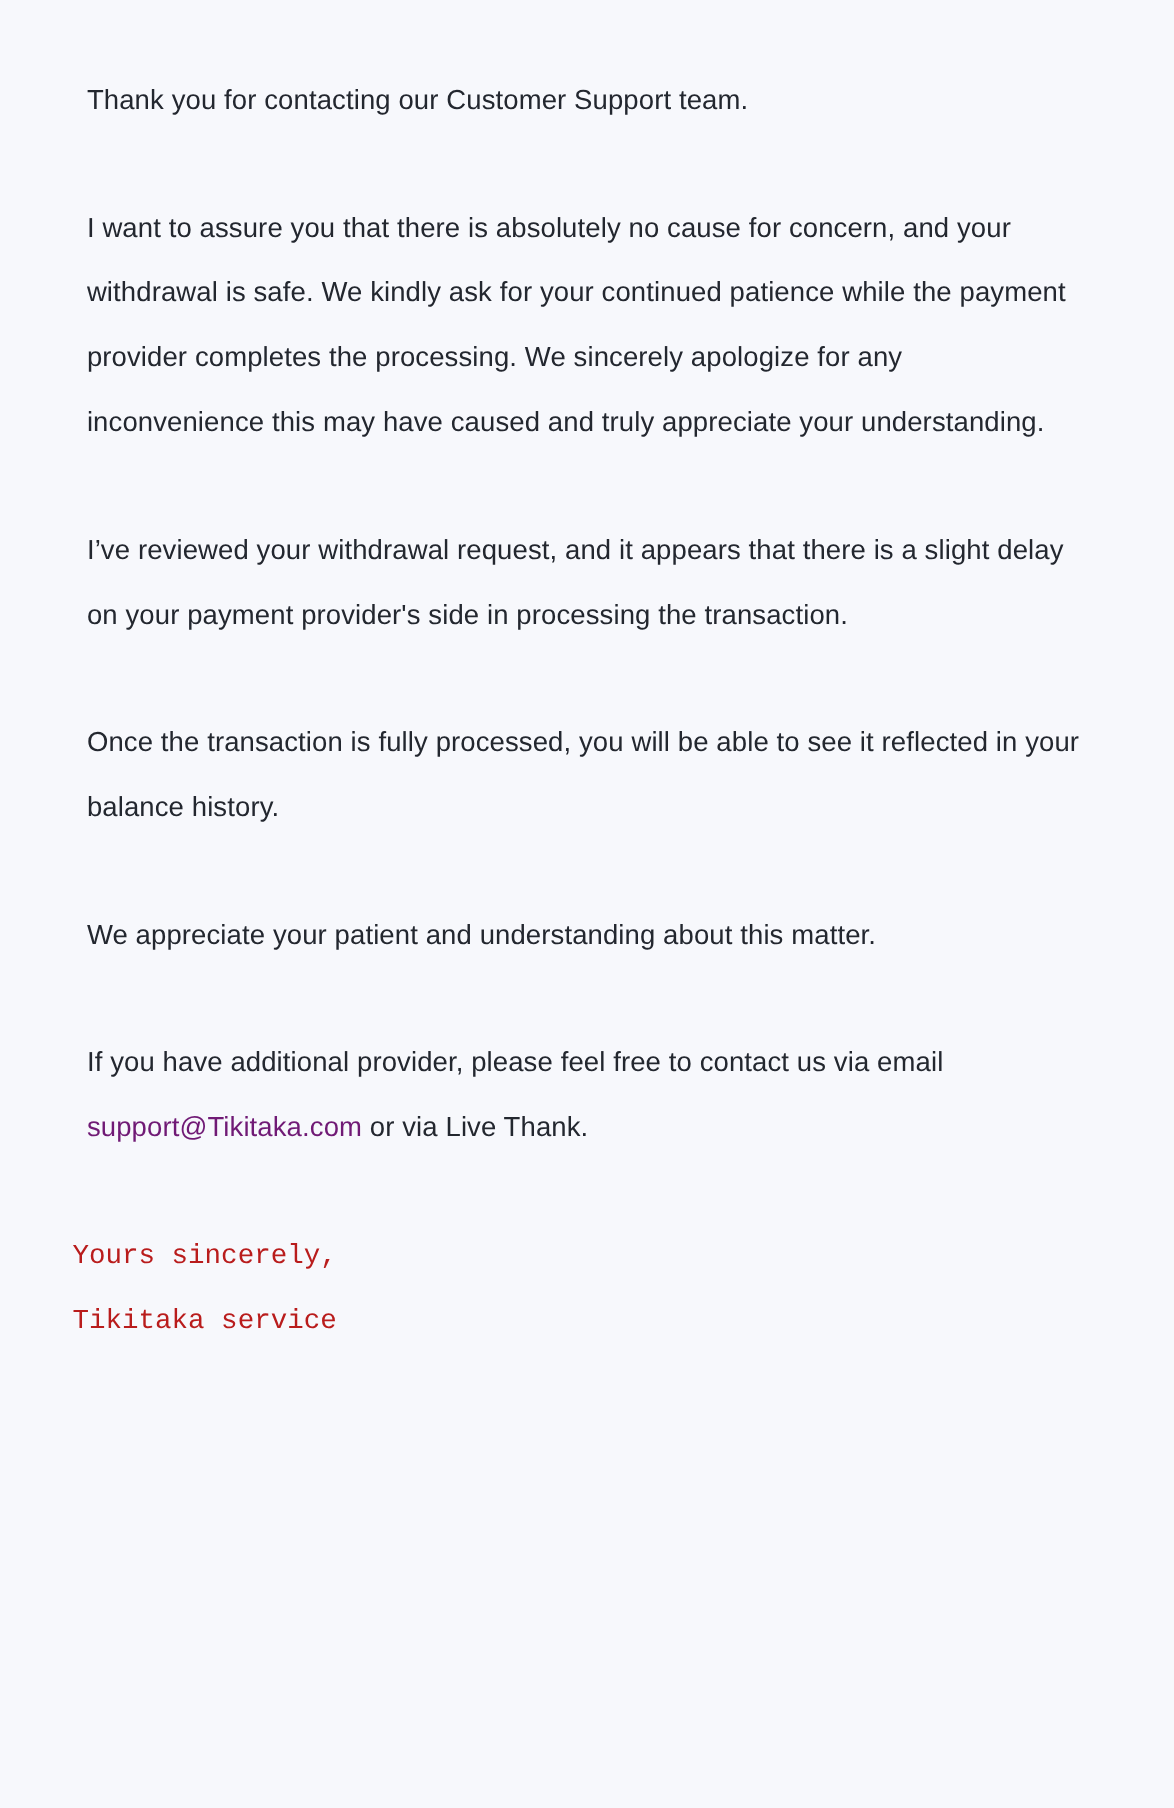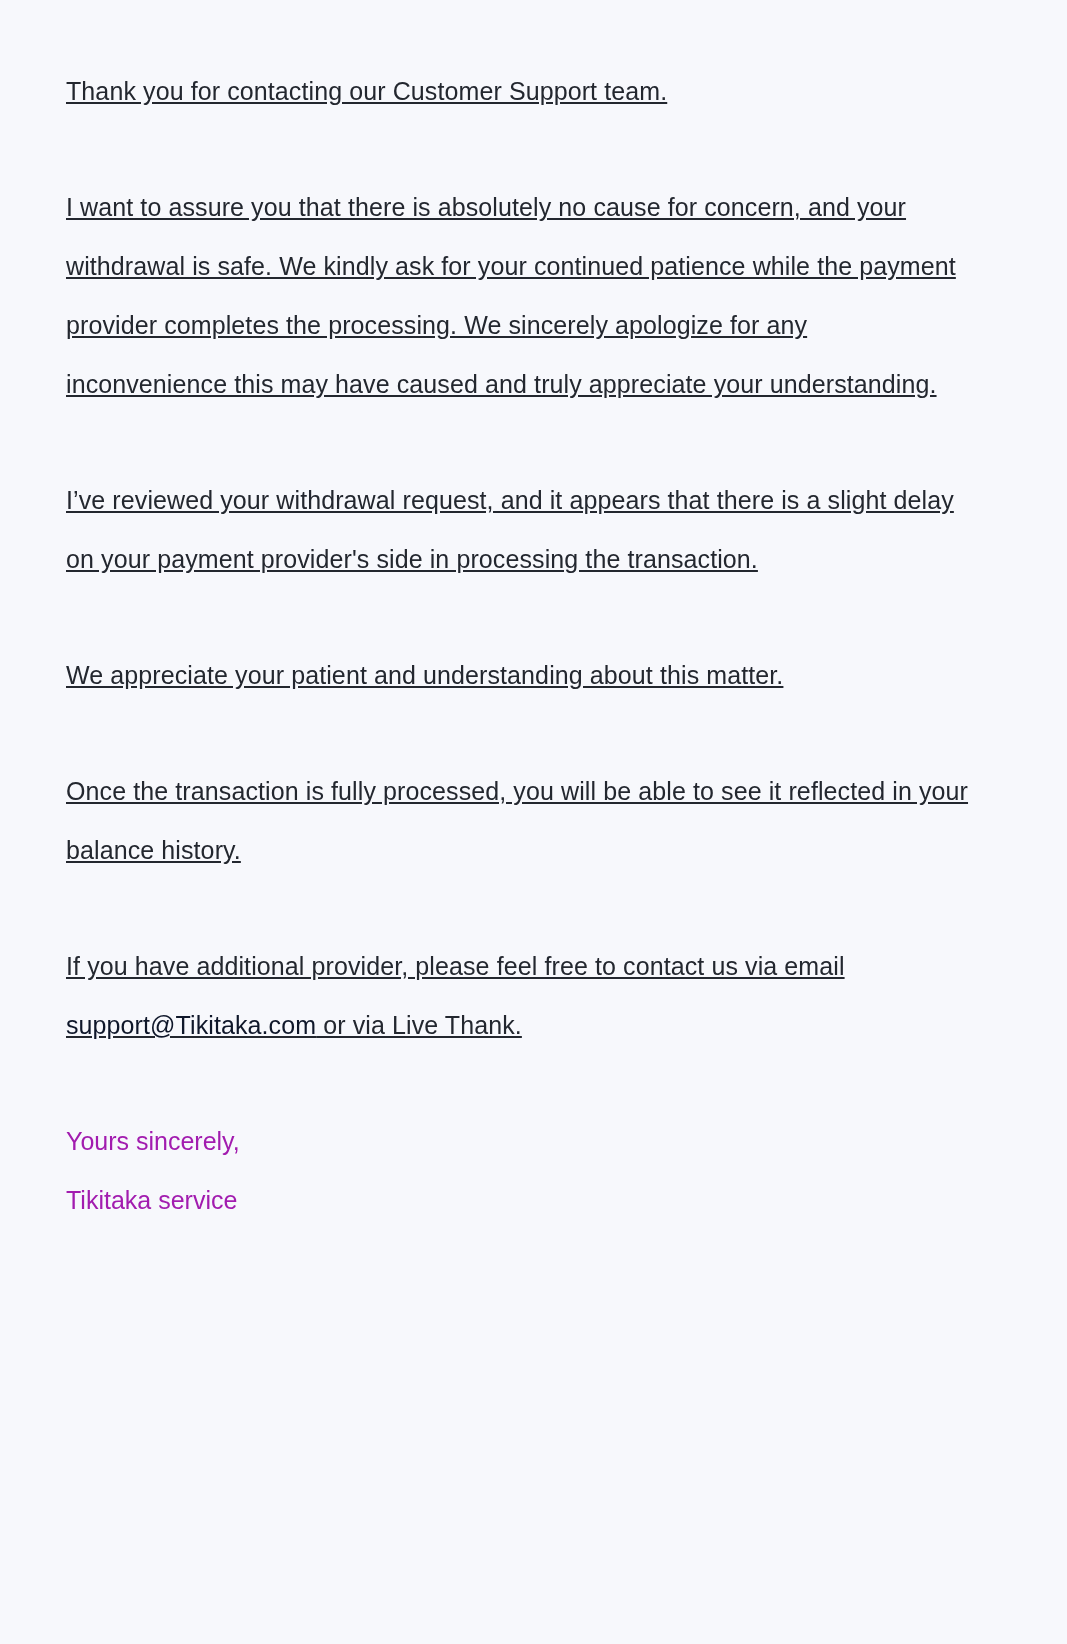--- a/index.html
+++ b/index.html
@@ -15,57 +15,57 @@
     -webkit-font-smoothing: antialiased;
   }
   .email-body {
     padding: 62px 66px 40px 66px;
     box-sizing: border-box;
   }
   .para {
     font-size: 25px;
     line-height: 59px;
     color: #23272f;
-    margin: 0 0 57px 0;
+    margin: 0 0 57px 13px;
     letter-spacing: 0.1px;
     max-width: 905px;
-    text-decoration: underline;
   }
   .para:last-child {
     margin-bottom: 0;
   }
   .signature-block .sig-line {
     font-size: 25px;
     line-height: 59px;
-    color: #a21caf;
+    color: #b91c1c;
     margin: 0;
+    font-family: Liberation Mono, monospace;
   }
   a.email-link {
-    color: #0f172a;
+    color: #701a75;
     text-decoration: none;
   }
   .inline {
     display: inline;
   }
 </style>
 </head>
 <body>
 
 <div class="email-body">
 
   <p class="para">Thank you for contacting our Customer Support team.</p>
 
 
   <p class="para">I want to assure you that there is absolutely no cause for concern, and your withdrawal is safe. We kindly ask for your continued patience while the payment provider completes the processing. We sincerely apologize for any inconvenience this may have caused and truly appreciate your understanding.</p>
 
   <p class="para">I’ve reviewed your withdrawal request, and it appears that there is a slight delay on your payment provider's side in processing the transaction.</p>
 
+  <p class="para">Once the transaction is fully processed, you will be able to see it reflected in your balance history.</p>
+
   <p class="para">We appreciate your patient and understanding about this matter.</p>
-
-  <p class="para">Once the transaction is fully processed, you will be able to see it reflected in your balance history.</p>
 
   <p class="para"><span class="inline">If you have additional provider, please feel free to contact us via email </span><a class="email-link" href="#">support@Tikitaka.com</a><span class="inline"> or via Live Thank.</span></p>
 
   <div class="signature-block">
     <p class="sig-line">Yours sincerely,</p>
     <p class="sig-line">Tikitaka service</p>
   </div>
 
 </div>
 

